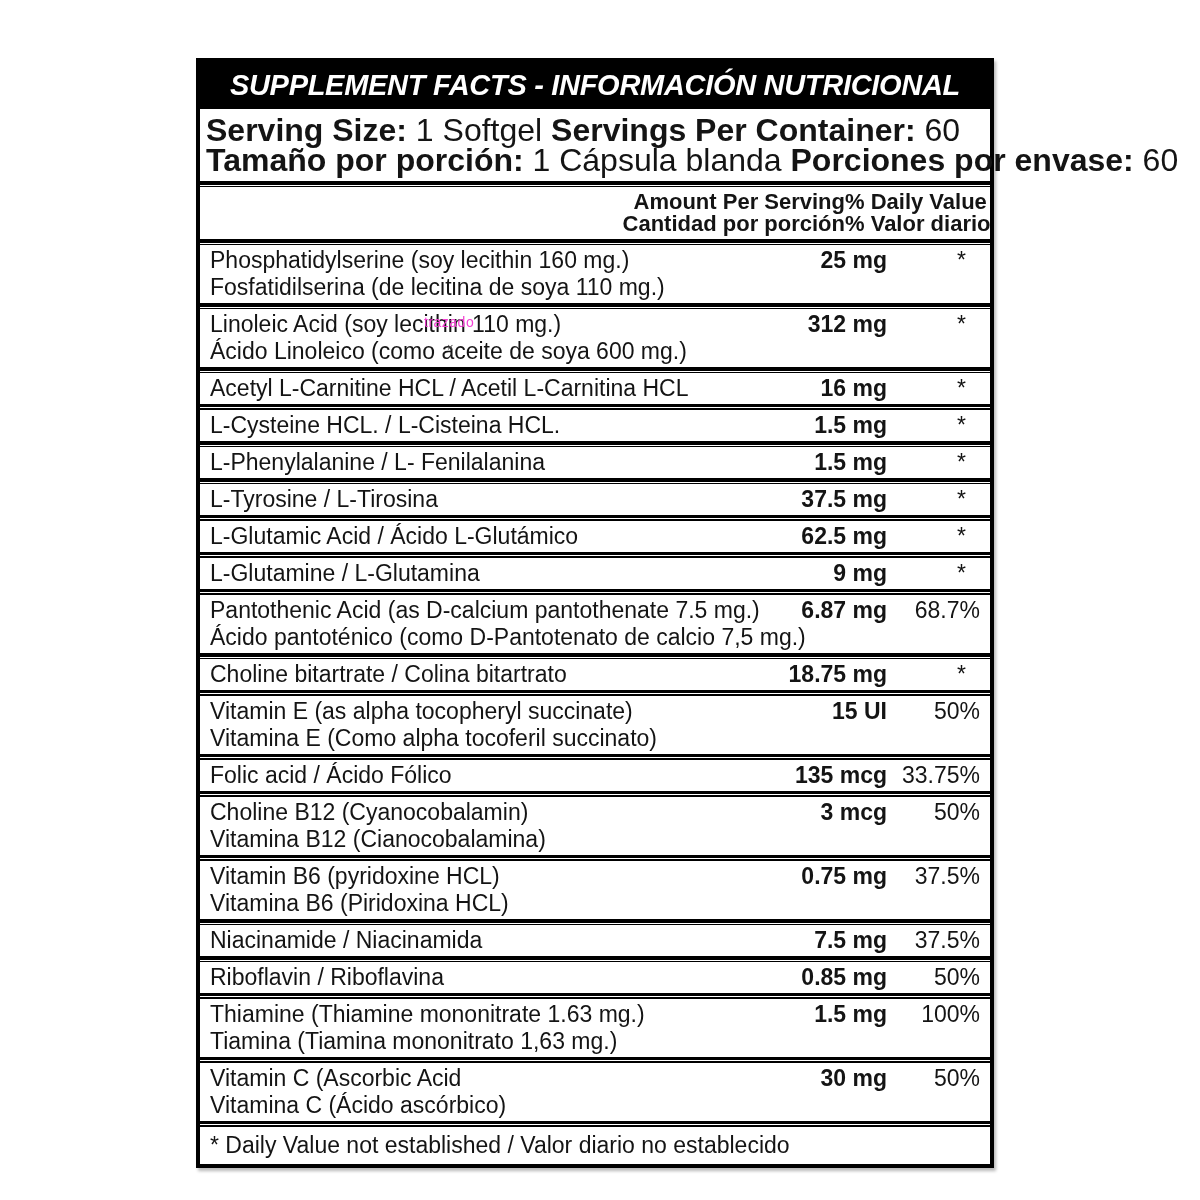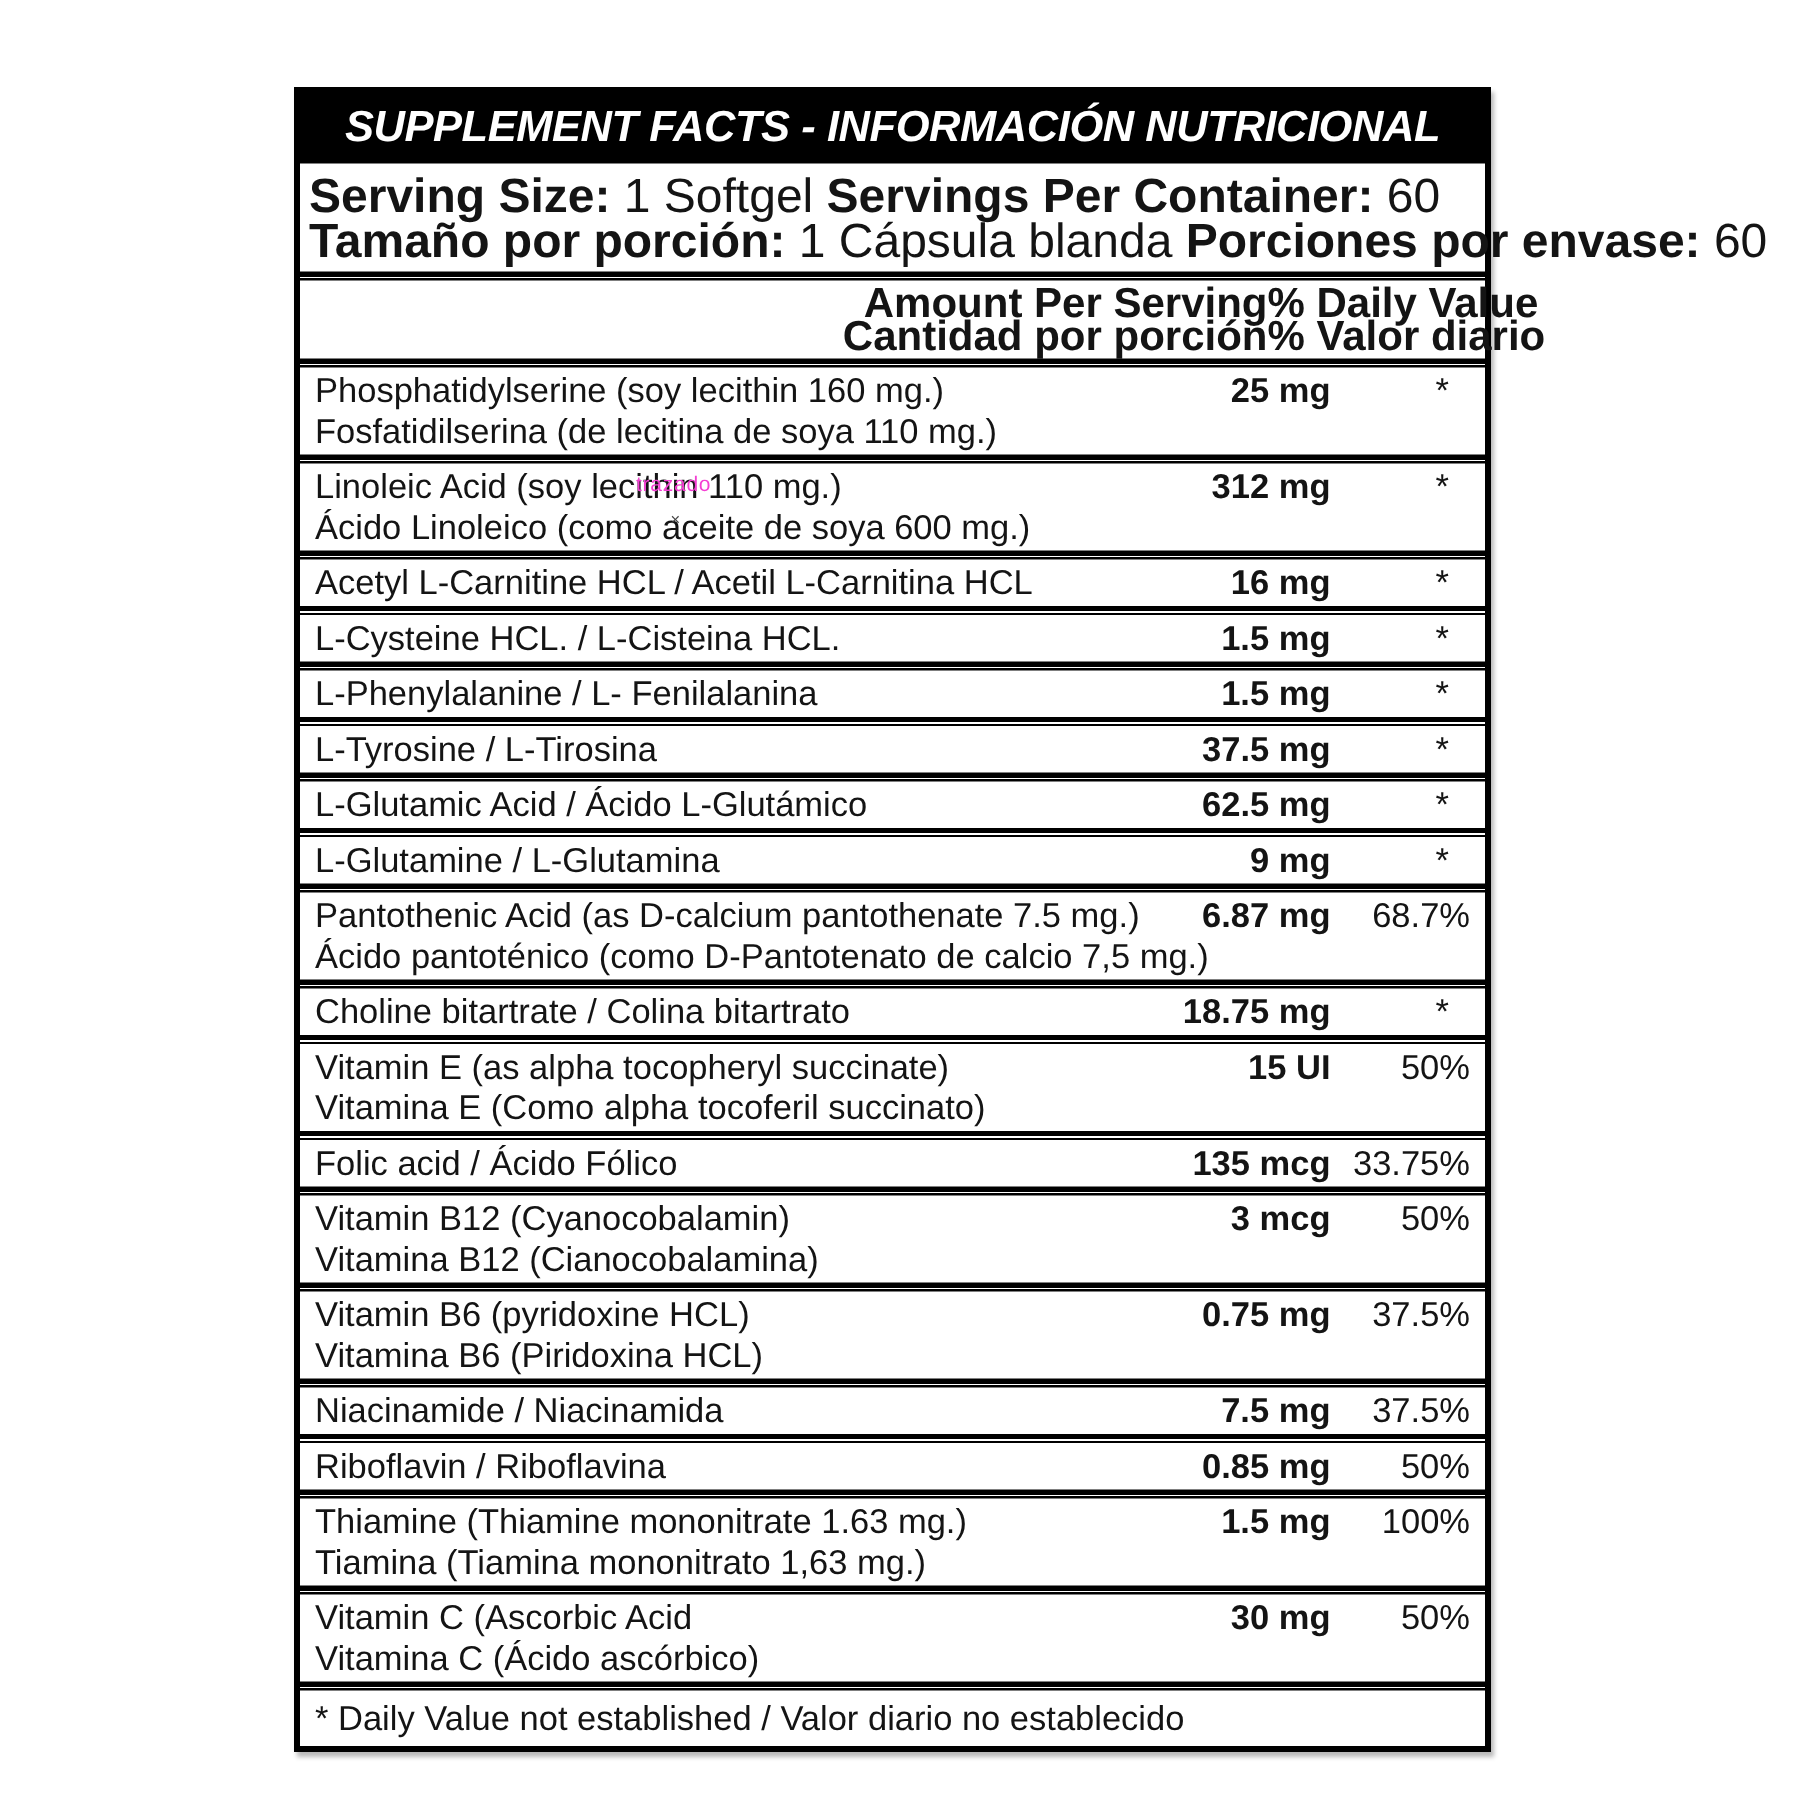--- a/index.html
+++ b/index.html
@@ -11,21 +11,21 @@
     margin-top:12px;
   }
   .titlebar{
     background:#000;color:#fff;text-align:center;
     font-style:italic;font-weight:bold;font-size:29px;line-height:31px;
     padding:8px 0 8px 0;white-space:nowrap;letter-spacing:-0.3px;
   }
   .serving{padding:6px 10px 6px 6px;font-size:32px;line-height:30px;white-space:nowrap;}
   .serving .b{font-weight:bold;}
   .sep{height:6px;background:linear-gradient(to bottom,#000 0 3.5px,#fff 3.5px 4.5px,#000 4.5px 6px);}
-  .colheads{padding:4px 10px 4px 10px;font-weight:bold;font-size:28px;line-height:22px;}
+  .colheads{padding:4px 10px 4px 10px;font-weight:bold;font-size:22px;line-height:22px;}
   .colline{display:flex;justify-content:flex-end;white-space:nowrap;}
   .colline .c1{text-align:right;}
   .colline .c2{width:135px;text-align:right;}
   .row{position:relative;padding:2px 10px;font-size:23px;line-height:27px;}
   .row .name{white-space:nowrap;}
   .row .amt{position:absolute;right:103px;top:2px;white-space:nowrap;font-weight:bold;}
   .row .dv{position:absolute;right:10px;top:2px;white-space:nowrap;}
   .row .dv.star{right:24px;}
   .wm{position:absolute;left:224px;top:0px;font-size:14px;font-weight:normal;letter-spacing:0.5px;}
   .wm-x{position:absolute;left:247px;top:25px;font-size:11px;color:#444;}
@@ -138,21 +138,21 @@
 
   <div class="sep"></div>
   <div class="row">
     <div class="name"><span class="l1">Folic acid / Ácido Fólico</span></div>
     <span class="amt">135 mcg</span>
     <span class="dv">33.75%</span>
   </div>
 
   <div class="sep"></div>
   <div class="row">
-    <div class="name"><span class="l1">Vitamin B12 (Cyanocobalamin)</span><br><span class="l2">Vitamina B12 (Cianocobalamina)</span></div>
+    <div class="name"><span class="l1">Choline B12 (Cyanocobalamin)</span><br><span class="l2">Vitamina B12 (Cianocobalamina)</span></div>
     <span class="amt">3 mcg</span>
     <span class="dv">50%</span>
   </div>
 
   <div class="sep"></div>
   <div class="row">
     <div class="name"><span class="l1">Vitamin B6 (pyridoxine HCL)</span><br><span class="l2">Vitamina B6 (Piridoxina HCL)</span></div>
     <span class="amt">0.75 mg</span>
     <span class="dv">37.5%</span>
   </div>

